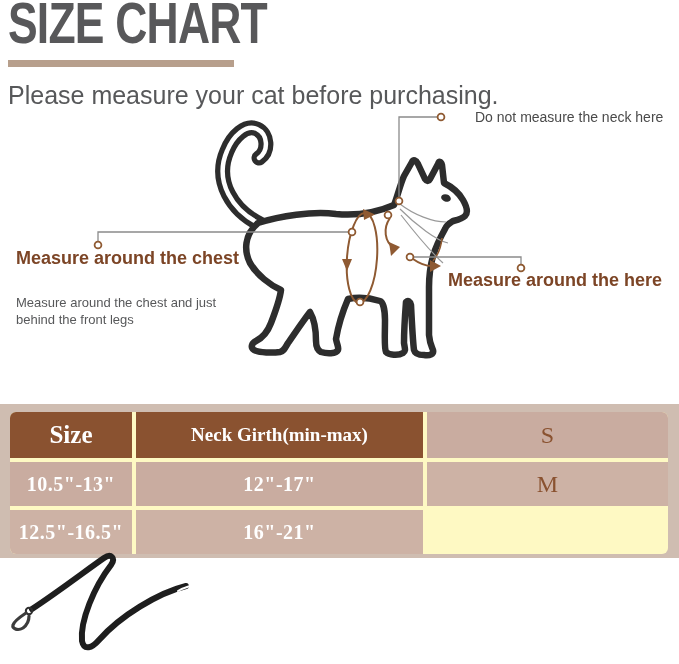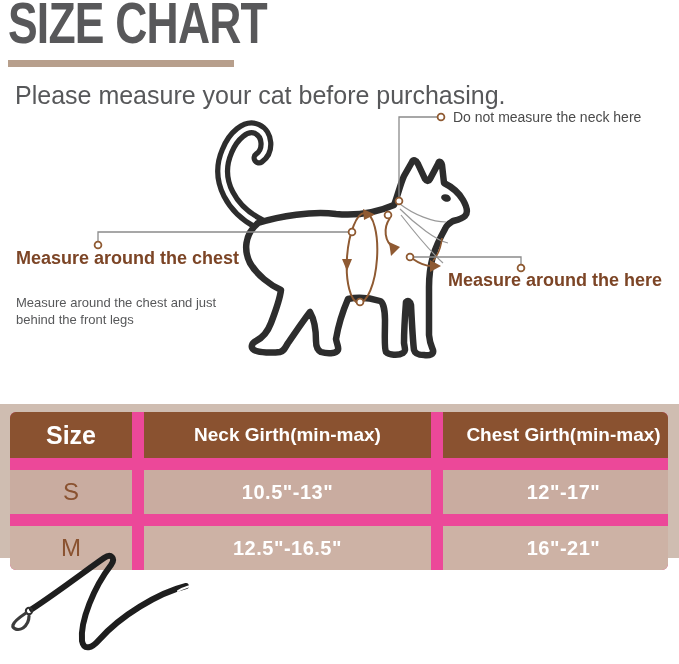--- a/index.html
+++ b/index.html
@@ -8,33 +8,33 @@
     --cat-outline:#2d2d2d; --table-header-bg:#8a5230; --row-s-bg:#c9aca0;
     --row-m-bg:#cdb2a5; --band-bg:#cfbdb1; --size-letter:#8a5230; --footer-text:#6f3f22;
   }
   html,body{margin:0;padding:0;background:#fff;}
   .page{position:relative;width:679px;height:664px;background:#fff;overflow:hidden;
         font-family:"Liberation Sans",sans-serif;padding-left:36px;}
   .title{position:absolute;left:8px;top:-5px;font-size:57px;line-height:1;font-weight:bold;
          letter-spacing:-1px;color:var(--title-text);transform:scaleX(.78);
          transform-origin:left top;white-space:nowrap;}
   .title-bar{position:absolute;left:8px;top:60px;width:226px;height:7px;background:var(--underline);}
-  .subtitle{position:absolute;left:15px;top:81px;font-size:25px;color:var(--body-text);white-space:nowrap;}
+  .subtitle{position:absolute;left:8px;top:81px;font-size:25px;color:var(--body-text);white-space:nowrap;}
   .diagram-svg{position:absolute;left:0;top:95px;}
-  .note-top{position:absolute;left:453px;top:109px;font-size:14px;color:var(--note-text);white-space:nowrap;text-align:right;}
+  .note-top{position:absolute;left:475px;top:109px;font-size:14px;color:var(--note-text);white-space:nowrap;text-align:right;}
   .callout-title{position:absolute;font-size:18px;font-weight:bold;color:var(--accent-brown);white-space:nowrap;text-align:center;}
   .callout-desc{position:absolute;font-size:13px;line-height:1.3;color:var(--body-text);margin-top:24px;}
   .chest-title{left:16px;top:248px;}
   .chest-desc{left:16px;top:271px;width:212px;}
   .neck-title{left:448px;top:270px;}
   .neck-desc{left:448px;top:293px;width:230px;}
   .band{position:absolute;left:0;top:404px;width:679px;height:154px;background:var(--band-bg);}
   .size-table{position:absolute;left:10px;top:412px;width:658px;display:grid;
               grid-template-columns:122px 287px 241px;grid-template-rows:46px 44px 44px;
-              gap:12px;background:#ec4899;border-radius:6px;overflow:hidden;}
+              gap:4px;background:#fef9c3;border-radius:6px;overflow:hidden;font-family:Liberation Serif, serif;}
   .cell{display:flex;align-items:center;justify-content:center;}
   .th{background:var(--table-header-bg);color:#fff;font-weight:bold;font-size:19px;}
   .th-size{font-size:25px;}
   .row-s{background:var(--row-s-bg);}
   .row-m{background:var(--row-m-bg);}
   .size-letter{color:var(--size-letter);font-size:24px;font-weight:500;}
   .val{color:#fff;font-weight:bold;font-size:20px;letter-spacing:.5px;}
   .leash-svg{position:absolute;left:0;top:545px;}
   .leash-info{position:absolute;left:210px;top:589px;width:470px;text-align:center;
               font-size:20.5px;color:var(--footer-text);white-space:nowrap;}
@@ -136,21 +136,20 @@
 
   <div class="note-top">Do not measure the neck here</div>
   <div class="callout-title chest-title">Measure around the chest</div>
   <div class="callout-desc chest-desc">Measure around the chest and just behind the front legs</div>
   <div class="callout-title neck-title">Measure around the here</div>
 
   <div class="band"></div>
   <div class="size-table">
     <div class="cell th th-size">Size</div>
     <div class="cell th">Neck Girth(min-max)</div>
-    <div class="cell th">Chest Girth(min-max)</div>
 
     <div class="cell row-s size-letter">S</div>
     <div class="cell row-s val">10.5"-13"</div>
     <div class="cell row-s val">12"-17"</div>
 
     <div class="cell row-m size-letter">M</div>
     <div class="cell row-m val">12.5"-16.5"</div>
     <div class="cell row-m val">16"-21"</div>
   </div>
 

